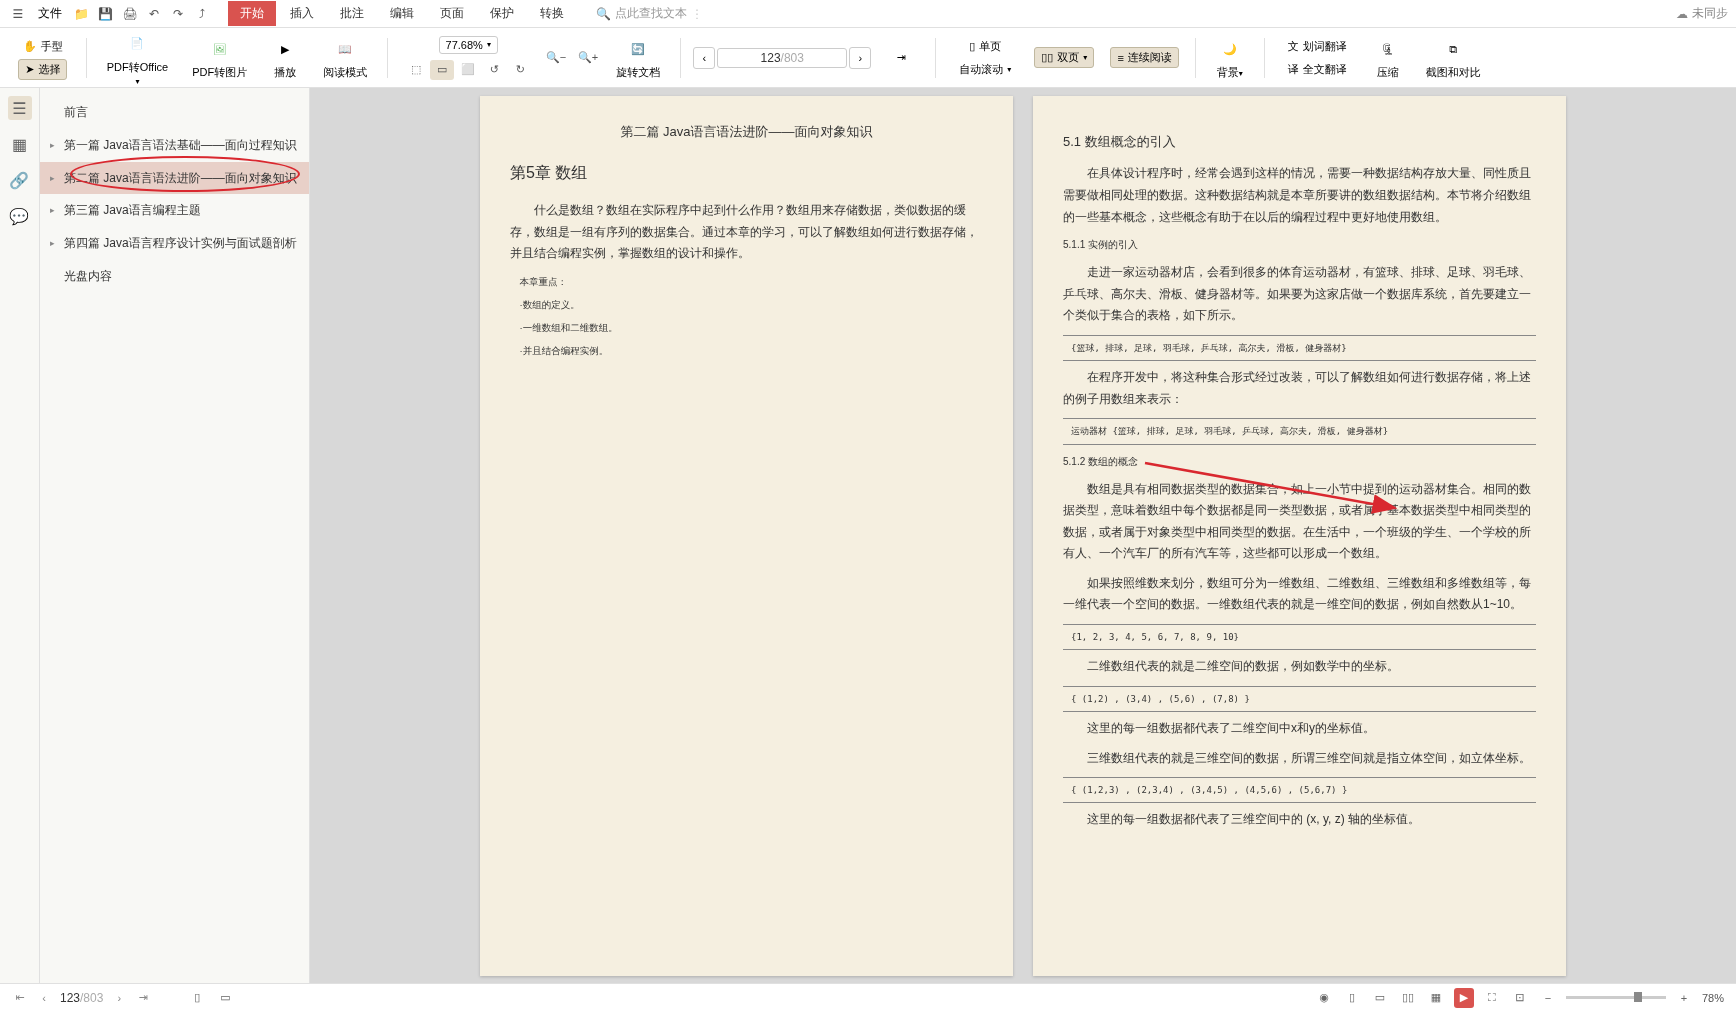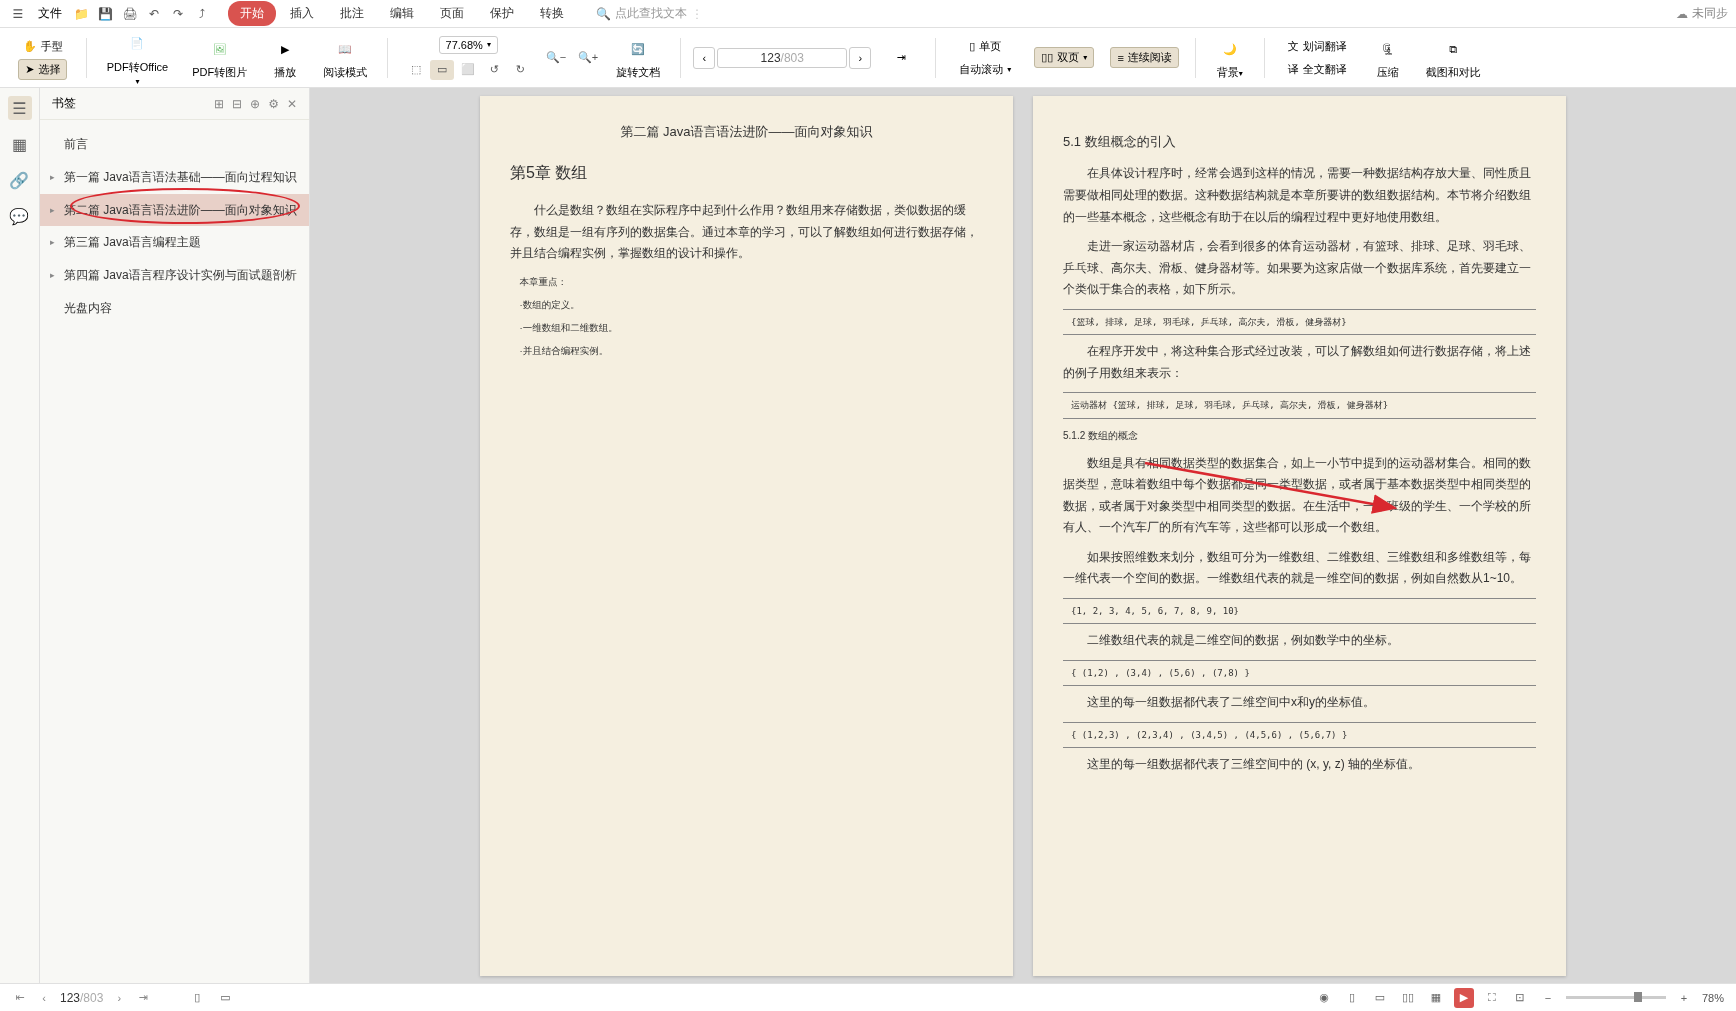--- a/index.html
+++ b/index.html
@@ -3,21 +3,21 @@
 <meta charset="utf-8">
 <style>
 * { margin: 0; padding: 0; box-sizing: border-box; font-family: "Microsoft YaHei", Arial, sans-serif; }
 body { background: #f5f5f5; width: 1736px; height: 1011px; overflow: hidden; position: relative; }
 
 .top-menu { height: 28px; background: #fff; border-bottom: 1px solid #e0e0e0; display: flex; align-items: center; padding: 0 8px; font-size: 12px; }
 .menu-left { display: flex; align-items: center; gap: 4px; }
 .menu-icon-btn { width: 20px; height: 20px; display: flex; align-items: center; justify-content: center; color: #555; }
 .menu-file { display: flex; align-items: center; gap: 4px; padding: 0 6px; }
 .menu-tabs { display: flex; margin-left: 16px; gap: 2px; }
-.menu-tab { padding: 4px 12px; font-size: 12px; color: #333; cursor: pointer; border-radius: 12px; }
+.menu-tab { padding: 4px 12px; font-size: 12px; color: #333; cursor: pointer; border-radius: 0; }
 .menu-tab.active { background: #d9534f; color: #fff; }
 .search-area { display: flex; align-items: center; margin-left: 20px; color: #999; gap: 4px; }
 .sync-status { margin-left: auto; display: flex; align-items: center; gap: 4px; color: #888; }
 
 .toolbar { height: 60px; background: #fff; border-bottom: 1px solid #e0e0e0; display: flex; align-items: center; padding: 0 12px; gap: 8px; font-size: 11px; }
 .tool-group { display: flex; align-items: center; gap: 2px; }
 .tool-col { display: flex; flex-direction: column; align-items: center; gap: 2px; padding: 0 4px; }
 .tool-btn { width: 24px; height: 20px; display: flex; align-items: center; justify-content: center; color: #555; }
 .tool-label-btn { display: flex; align-items: center; gap: 4px; padding: 2px 6px; font-size: 11px; border: 1px solid transparent; border-radius: 3px; }
 .tool-label-btn.active { background: #e8e0d0; border-color: #c0b8a0; }
@@ -213,30 +213,20 @@
 
 <div class="main">
   <div class="left-rail">
     <div class="rail-icon active">☰</div>
     <div class="rail-icon">▦</div>
     <div class="rail-icon">🔗</div>
     <div class="rail-icon">💬</div>
   </div>
 
   <div class="bookmarks">
-    <div class="bm-header">
-      <span>书签</span>
-      <div class="bm-header-icons">
-        <span>⊞</span>
-        <span>⊟</span>
-        <span>⊕</span>
-        <span>⚙</span>
-        <span>✕</span>
-      </div>
-    </div>
     <div class="bm-list">
       <div class="bm-item">前言</div>
       <div class="bm-item"><span class="bm-arrow">▸</span><span>第一篇 Java语言语法基础——面向过程知识</span></div>
       <div class="bm-item active" style="position:relative">
         <span class="bm-arrow">▸</span>
         <span>第二篇 Java语言语法进阶——面向对象知识</span>
         <div class="highlight-ellipse"></div>
       </div>
       <div class="bm-item"><span class="bm-arrow">▸</span><span>第三篇 Java语言编程主题</span></div>
       <div class="bm-item"><span class="bm-arrow">▸</span><span>第四篇 Java语言程序设计实例与面试题剖析</span></div>
@@ -251,31 +241,33 @@
         <div class="chapter-title">第5章   数组</div>
         <p>什么是数组？数组在实际程序中起到什么作用？数组用来存储数据，类似数据的缓存，数组是一组有序列的数据集合。通过本章的学习，可以了解数组如何进行数据存储，并且结合编程实例，掌握数组的设计和操作。</p>
         <div class="bullet">本章重点：</div>
         <div class="bullet">·数组的定义。</div>
         <div class="bullet">·一维数组和二维数组。</div>
         <div class="bullet">·并且结合编程实例。</div>
       </div>
       <div class="page">
         <div class="section-h">5.1   数组概念的引入</div>
         <p>在具体设计程序时，经常会遇到这样的情况，需要一种数据结构存放大量、同性质且需要做相同处理的数据。这种数据结构就是本章所要讲的数组数据结构。本节将介绍数组的一些基本概念，这些概念有助于在以后的编程过程中更好地使用数组。</p>
+        <div class="subsection-h">5.1.1   实例的引入</div>
         <p>走进一家运动器材店，会看到很多的体育运动器材，有篮球、排球、足球、羽毛球、乒乓球、高尔夫、滑板、健身器材等。如果要为这家店做一个数据库系统，首先要建立一个类似于集合的表格，如下所示。</p>
         <div class="code-box">{篮球, 排球, 足球, 羽毛球, 乒乓球, 高尔夫, 滑板, 健身器材}</div>
         <p>在程序开发中，将这种集合形式经过改装，可以了解数组如何进行数据存储，将上述的例子用数组来表示：</p>
         <div class="code-box">运动器材 {篮球, 排球, 足球, 羽毛球, 乒乓球, 高尔夫, 滑板, 健身器材}</div>
         <div class="subsection-h">5.1.2   数组的概念</div>
         <p>数组是具有相同数据类型的数据集合，如上一小节中提到的运动器材集合。相同的数据类型，意味着数组中每个数据都是同一类型数据，或者属于基本数据类型中相同类型的数据，或者属于对象类型中相同类型的数据。在生活中，一个班级的学生、一个学校的所有人、一个汽车厂的所有汽车等，这些都可以形成一个数组。</p>
         <p>如果按照维数来划分，数组可分为一维数组、二维数组、三维数组和多维数组等，每一维代表一个空间的数据。一维数组代表的就是一维空间的数据，例如自然数从1~10。</p>
         <div class="code-box">{1, 2, 3, 4, 5, 6, 7, 8, 9, 10}</div>
         <p>二维数组代表的就是二维空间的数据，例如数学中的坐标。</p>
         <div class="code-box">{  (1,2) ,  (3,4) ,  (5,6) ,  (7,8)  }</div>
         <p>这里的每一组数据都代表了二维空间中x和y的坐标值。</p>
+        <p>三维数组代表的就是三维空间的数据，所谓三维空间就是指立体空间，如立体坐标。</p>
         <div class="code-box">{  (1,2,3) ,  (2,3,4) ,  (3,4,5) ,  (4,5,6) ,  (5,6,7)  }</div>
         <p>这里的每一组数据都代表了三维空间中的 (x, y, z) 轴的坐标值。</p>
       </div>
     </div>
     <svg class="red-arrow-svg" width="270" height="60">
       <defs>
           <marker id="ah" markerWidth="10" markerHeight="8" refX="9" refY="4" orient="auto">
             <polygon points="0 0, 10 4, 0 8" fill="#d9282f"></polygon>
           </marker>
         </defs>

